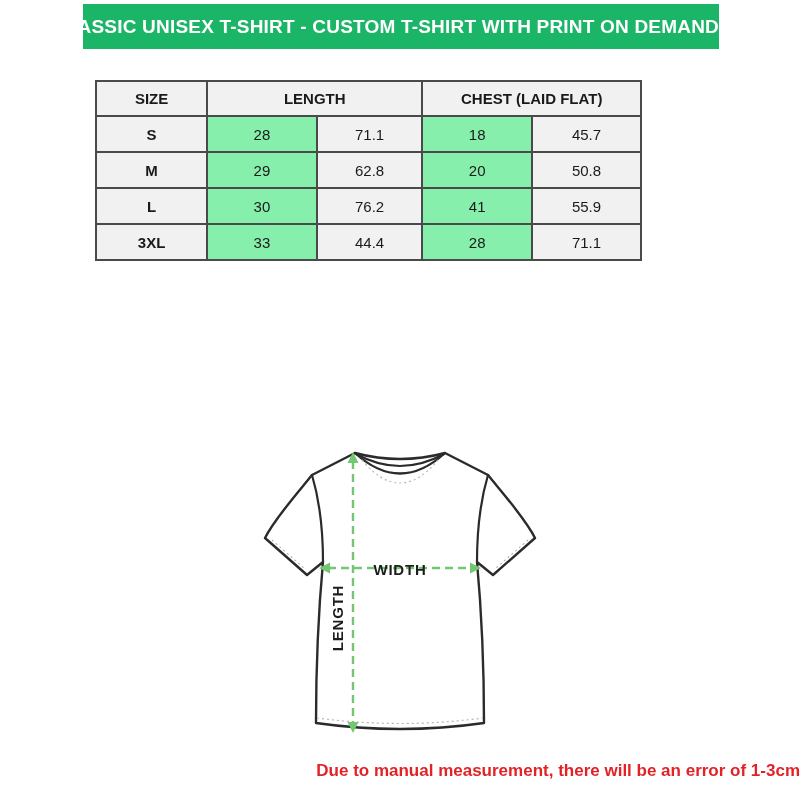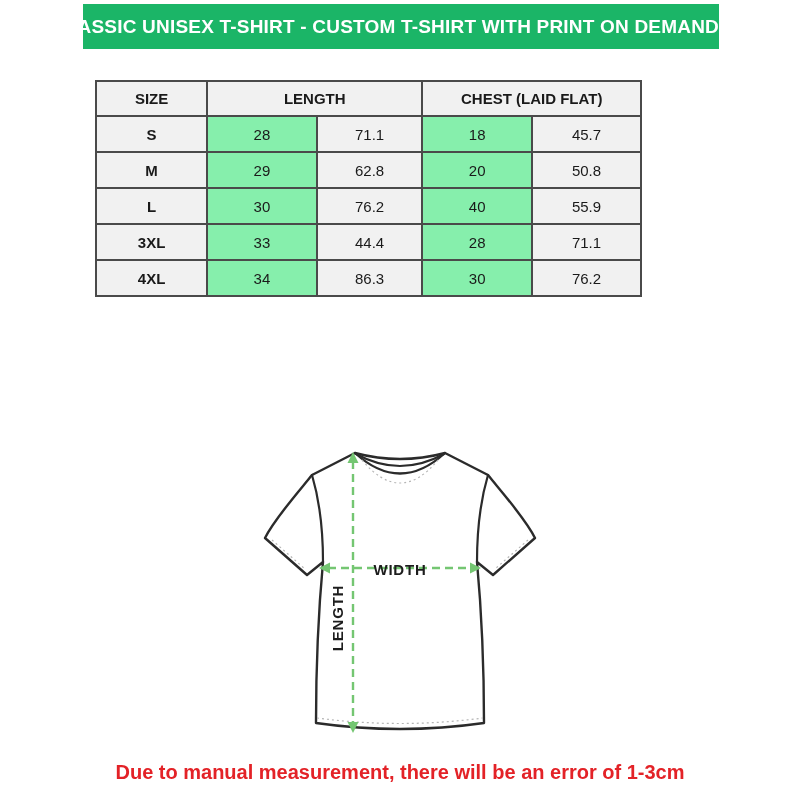--- a/index.html
+++ b/index.html
@@ -34,22 +34,22 @@
   .tee-outline{fill:#ffffff;stroke:#2b2b2b;stroke-width:2.4;stroke-linejoin:round;}
   .tee-line{fill:none;stroke:#2b2b2b;stroke-width:2.2;stroke-linecap:round;}
   .tee-stitch{fill:none;stroke:#b5b5b5;stroke-width:1.2;stroke-dasharray:2 3;}
   .measure-line{stroke:var(--arrow-green);stroke-width:2.4;stroke-dasharray:8 5;fill:none;}
   .measure-arrow{fill:var(--arrow-green);}
   .dim-label{position:absolute;font-size:15px;font-weight:700;color:#1d1d1d;letter-spacing:.8px;white-space:nowrap;}
   .width-label{left:150px;top:129px;transform:translate(-50%,-50%);}
   .length-label{left:87px;top:178px;transform:translate(-50%,-50%) rotate(-90deg);}
 
   
-  .footer-note{position:absolute;left:0;top:761px;width:800px;text-align:center;
-    color:var(--note-red);font-size:20px;font-weight:700;}
+  .footer-note{position:absolute;left:0;top:761px;width:800px;text-align:right;
+    color:var(--note-red);font-size:17px;font-weight:700;}
 </style>
 </head>
 <body>
 
 <div class="page">
 
   <div class="banner">
     <div class="banner-title">CLASSIC UNISEX T-SHIRT - CUSTOM T-SHIRT WITH PRINT ON DEMAND</div>
   </div>
 
@@ -80,36 +80,29 @@
           <td class="shaded size-col">M</td>
           <td>29</td>
           <td class="shaded">62.8</td>
           <td>20</td>
           <td class="shaded">50.8</td>
         </tr>
         <tr>
           <td class="shaded size-col">L</td>
           <td>30</td>
           <td class="shaded">76.2</td>
-          <td>40</td>
+          <td>41</td>
           <td class="shaded">55.9</td>
         </tr>
         <tr>
           <td class="shaded size-col">3XL</td>
           <td>33</td>
           <td class="shaded">44.4</td>
           <td>28</td>
           <td class="shaded">71.1</td>
-        </tr>
-        <tr>
-          <td class="shaded size-col">4XL</td>
-          <td>34</td>
-          <td class="shaded">86.3</td>
-          <td>30</td>
-          <td class="shaded">76.2</td>
         </tr>
       </tbody>
   </table>
 
   <div class="diagram">
     <svg viewBox="0 0 300 300" width="300" height="300">
 
       <path class="tee-outline" d="M105,13 L62,35 C50,50 25,78 15,98 L57,135 L73,122 C69,165 66,225 66,283 Q150,295 234,283 C234,225 231,165 227,122 L243,135 L285,98 C275,78 250,50 238,35 L195,13 Q150,25 105,13 Z"></path>
 
       <path class="tee-line" d="M106,14 Q150,38 194,14"></path>

